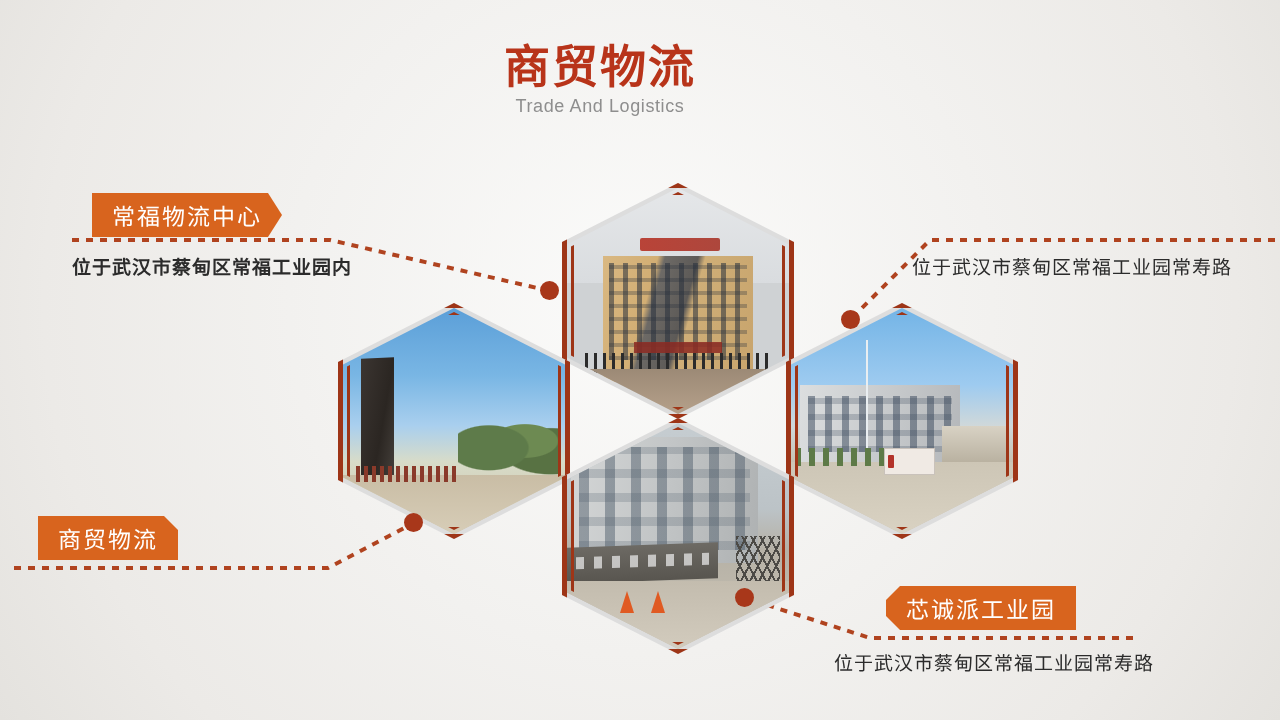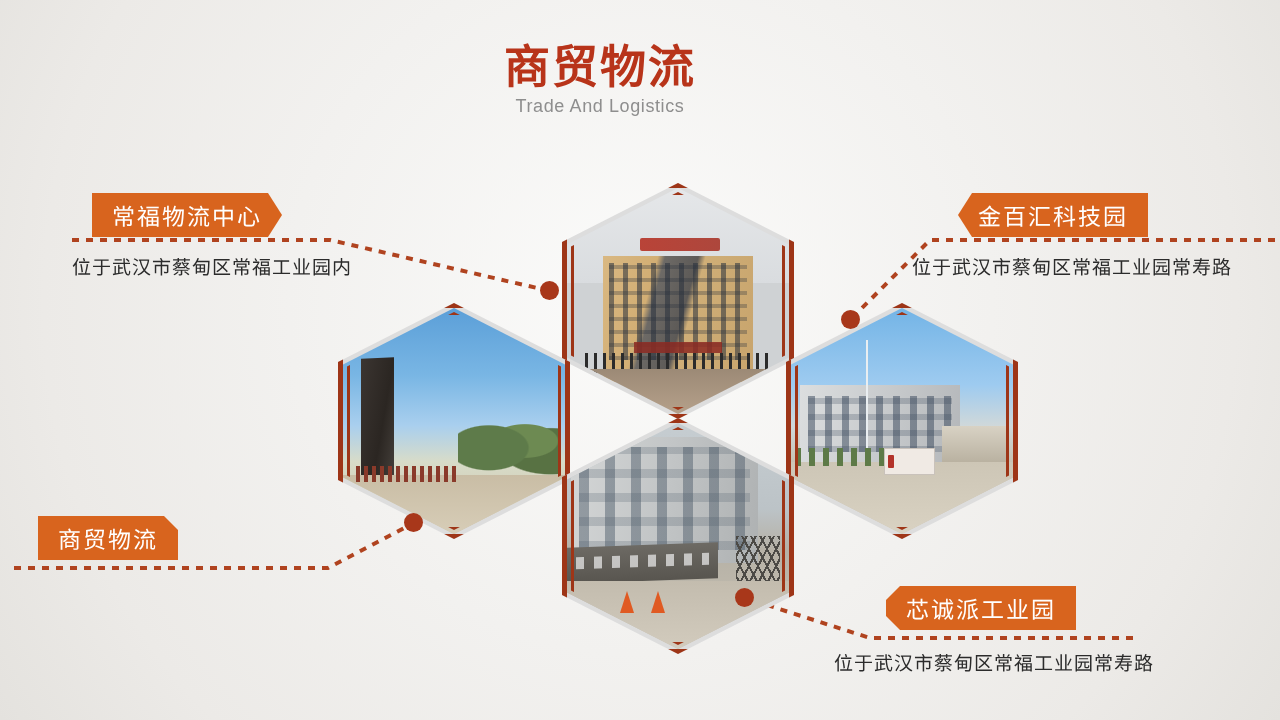--- a/index.html
+++ b/index.html
@@ -236,21 +236,21 @@
   .desc {
     position: absolute;
     font-family: "Liberation Serif", "DejaVu Serif", serif;
     font-size: 19px;
     color: #2b2b2b;
     letter-spacing: 1px;
     white-space: nowrap;
   }
 
   #tag-cf   { left: 92px;  top: 193px; }
-  #desc-cf  { left: 72px;  top: 252px; }
+  #desc-cf  { left: 72px;  top: 252px; font-weight: bold; }
   #tag-jbh  { left: 958px; top: 193px; }
   #desc-jbh { left: 912px; top: 252px; }
   #tag-jg   { left: 38px;  top: 516px; }
   #desc-jg  { left: 40px;  top: 580px; }
   #tag-xcp  { left: 874px; top: 586px; margin-left: 12px; }
   #desc-xcp { left: 834px; top: 648px; }
 
   
   #watermark {
     position: absolute;
@@ -330,21 +330,20 @@
   </div>
 
   <div class="node-dot" style="left:540px; top:281px;"></div>
   <div class="node-dot" style="left:841px; top:310px;"></div>
   <div class="node-dot" style="left:404px; top:513px;"></div>
   <div class="node-dot" style="left:735px; top:588px;"></div>
 
   <div class="tag notch-r" id="tag-cf">常福物流中心</div>
   <div class="desc" id="desc-cf">位于武汉市蔡甸区常福工业园内</div>
 
-  <div class="tag notch-l" id="tag-jbh">金百汇科技园</div>
   <div class="desc" id="desc-jbh">位于武汉市蔡甸区常福工业园常寿路</div>
 
   <div class="tag notch-br" id="tag-jg">商贸物流</div>
 
   <div class="tag notch-bl" id="tag-xcp">芯诚派工业园</div>
   <div class="desc" id="desc-xcp">位于武汉市蔡甸区常福工业园常寿路</div>
 
 
 </div>
 

